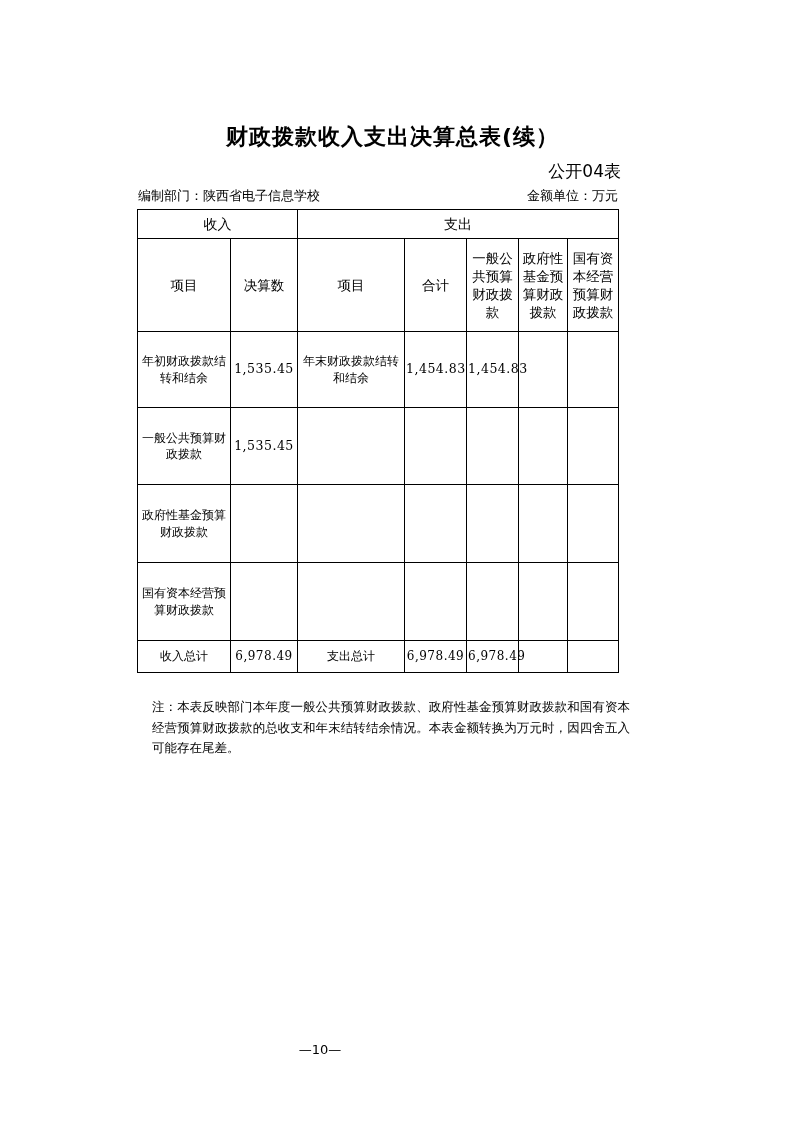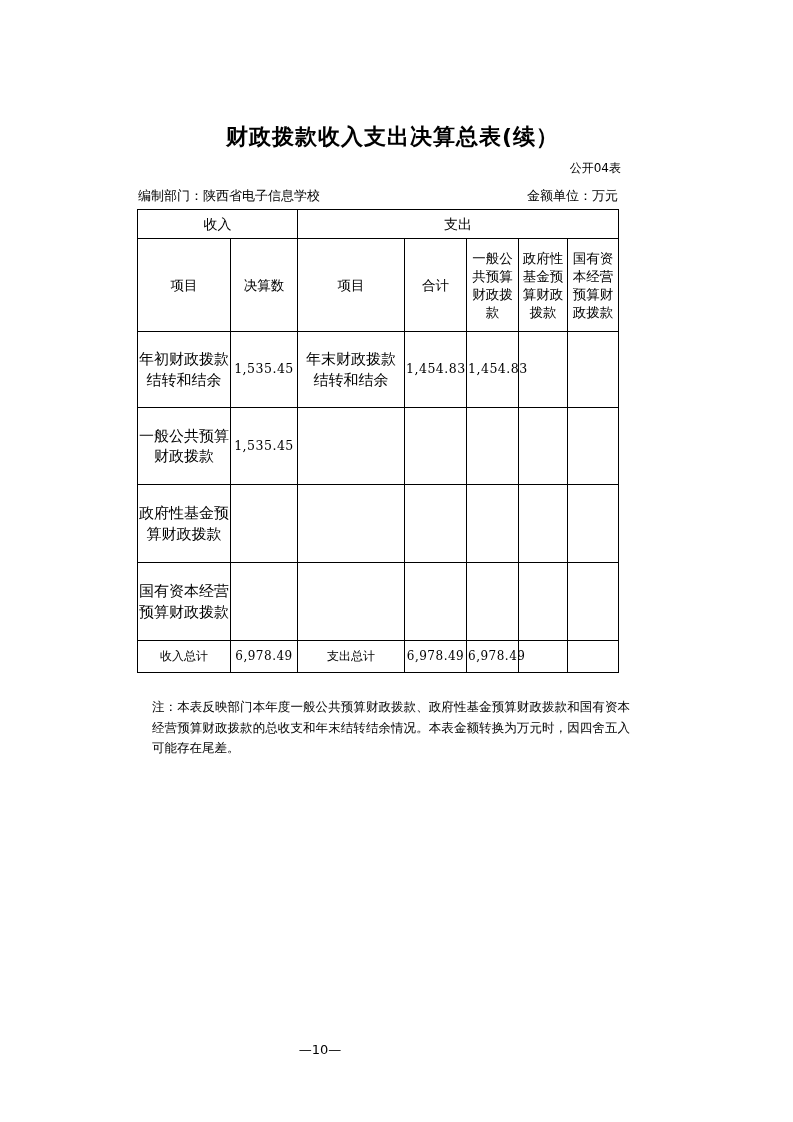--- a/index.html
+++ b/index.html
@@ -29,21 +29,21 @@
     text-align: center;
     font-size: 22px;
     font-weight: bold;
     letter-spacing: 1px;
     font-family: "DejaVu Sans", "Liberation Sans", sans-serif;
   }
   .form-code {
     position: absolute;
     right: 172px;
     top: 160px;
-    font-size: 12px;
+    font-size: 17px;
   }
   .meta-row {
     position: absolute;
     left: 138px;
     top: 187px;
     width: 480px;
     font-size: 13px;
     display: flex;
     justify-content: space-between;
   }
@@ -68,21 +68,21 @@
     font-weight: normal;
     line-height: 1.35;
   }
   .h-group { font-size: 14px; height: 24px; }
   .h-col { font-size: 13.5px; }
   .num {
     font-family: "DejaVu Serif", "Liberation Serif", serif;
     font-size: 12.5px;
     letter-spacing: 0.5px;
   }
-  .label-cell { font-size: 15px; }
+  .label-cell { font-size: 12px; }
   .total-row td { font-weight: bold; font-size: 12px; }
   .total-row td.num { font-weight: normal; margin-top: 48px; }
 
   .note {
     position: absolute;
     left: 152px;
     top: 697px;
     width: 478px;
     font-size: 12.5px;
     line-height: 1.65;

